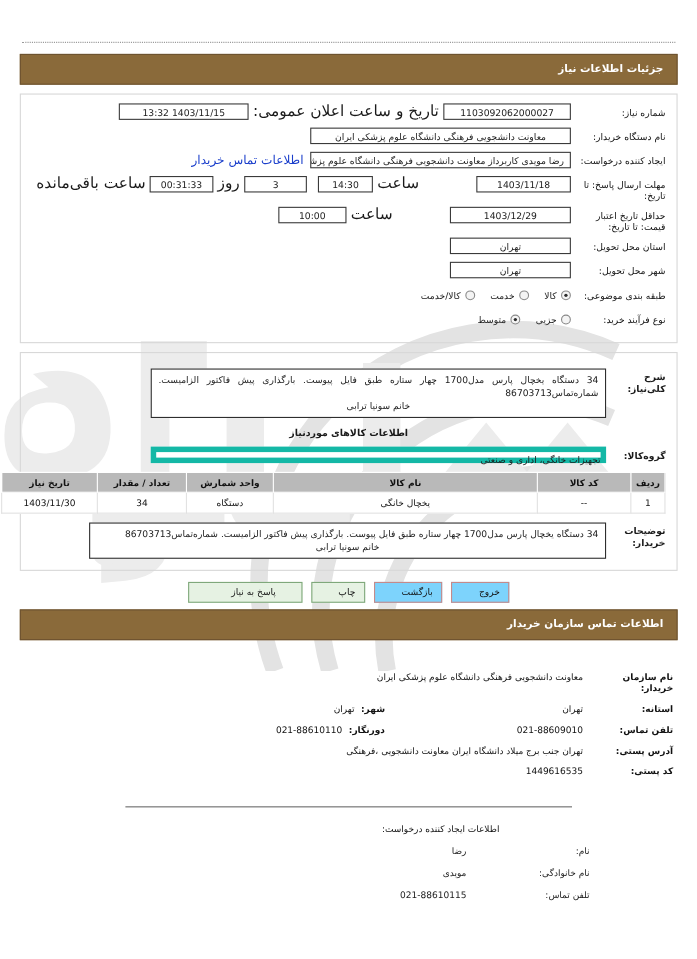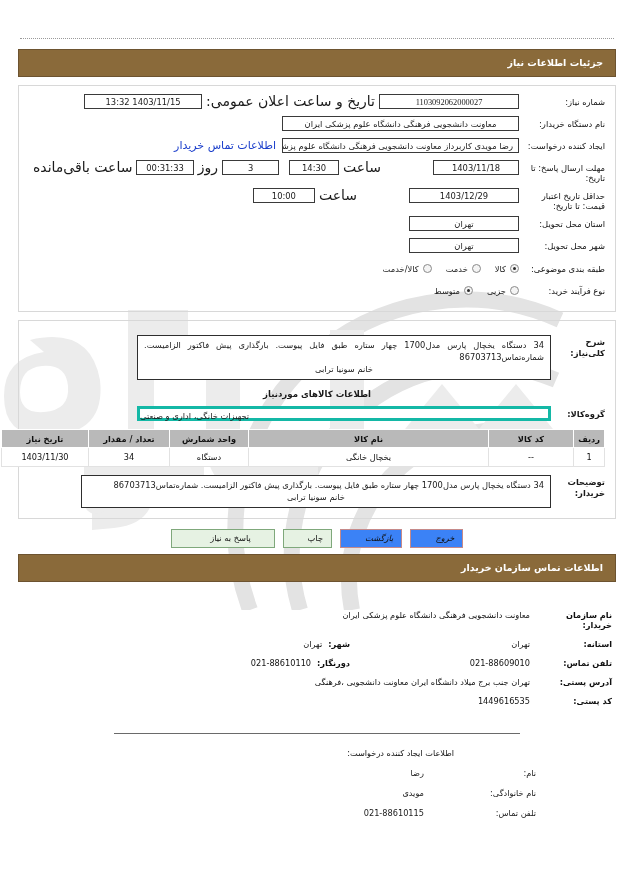--- a/index.html
+++ b/index.html
@@ -89,21 +89,21 @@
     height: 15px;
     line-height: 15px;
     font-size: 8.4px;
     padding: 0 5px;
     box-sizing: border-box;
     text-align: center;
     white-space: nowrap;
     overflow: hidden;
   }
   .fb-xwide  { width: 237px; }
-  .fb-num    { width: 140px; text-align: center; font-family: Liberation Serif, serif; }
+  .fb-num    { width: 116px; text-align: center; }
   .fb-date   { width: 118px; }
   .fb-time   { width: 62px;  }
   .fb-days   { width: 72px;  }
   .fb-clock  { width: 72px;  }
   .fb-prov   { width: 110px; margin-left: 48px; }
 
   .mini-lbl {
     font-size: 14px;
     padding: 0 4px;
     line-height: 15px;
@@ -188,27 +188,27 @@
   .sub-title {
     font-weight: bold;
     font-size: 8.6px;
     text-align: center;
     margin: 9px 0 7px 0;
   }
 
   .group-row { display: flex; align-items: center; margin-bottom: 8px; }
   .group-lbl { width: 54px; flex: 0 0 54px; font-weight: bold; font-size: 8.4px; text-align:right; padding-left:4px; box-sizing:border-box;}
   .group-box {
-    border: 3px solid #14b8a6;
+    border: 5px solid #14b8a6;
     background: #ffffff;
     width: 414px;
     height: 15px;
     line-height: 15px;
     font-size: 8.3px;
-    text-align: left;
+    text-align: right;
     box-sizing: border-box;
   }
 
   
   table.goods {
     border-collapse: collapse;
     width: 573px;
     margin: 0 auto 8px auto;
     background: #ffffff;
     table-layout: fixed;
@@ -254,21 +254,21 @@
     color: #111;
     padding: 3px 8px 4px 24px;
     min-width: 46px;
     text-align: center;
     cursor: pointer;
     line-height: 10px;
     box-sizing: border-box;
     font-family: inherit;
   }
   .btn.green { background:#e6f2e3; border-color:#7fa87b; }
-  .btn.red   { background:#3b82f6; border-color:#c58a8a;font-style:italic; }
+  .btn.red   { background:#7dd3fc; border-color:#c58a8a; }
   .btn.w-resp { min-width: 104px; }
   .btn.w-docs { min-width: 128px; }
   .btn.w-sm   { min-width: 44px; }
 
   
   .contact {
     margin: 16px 4px 0 4px;
     padding: 12px 4px 4px 4px;
   }
   .c-row {

